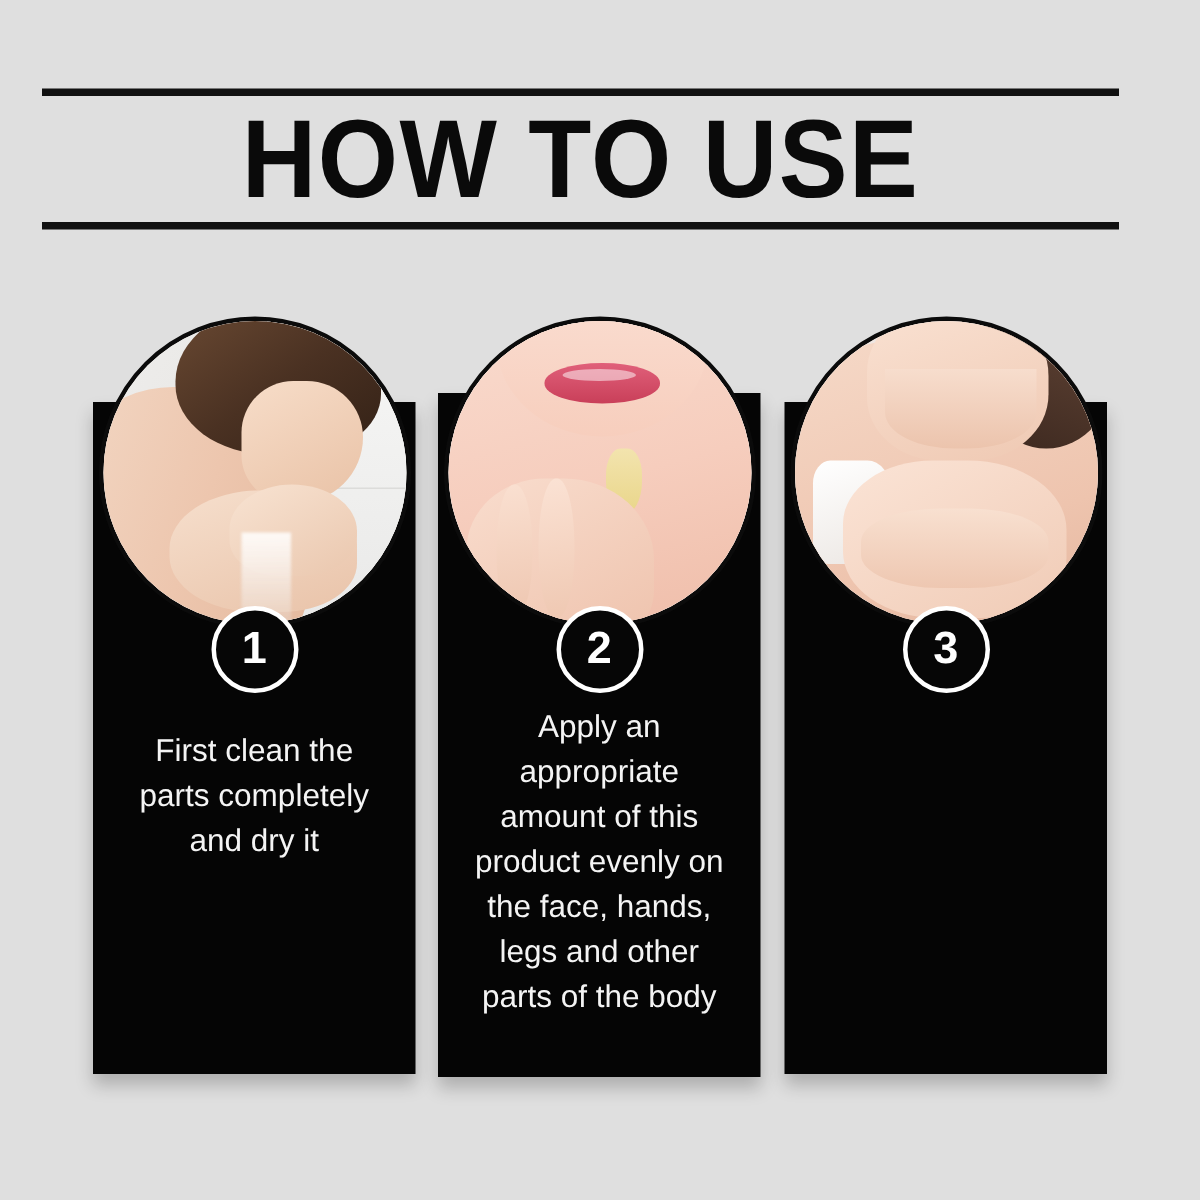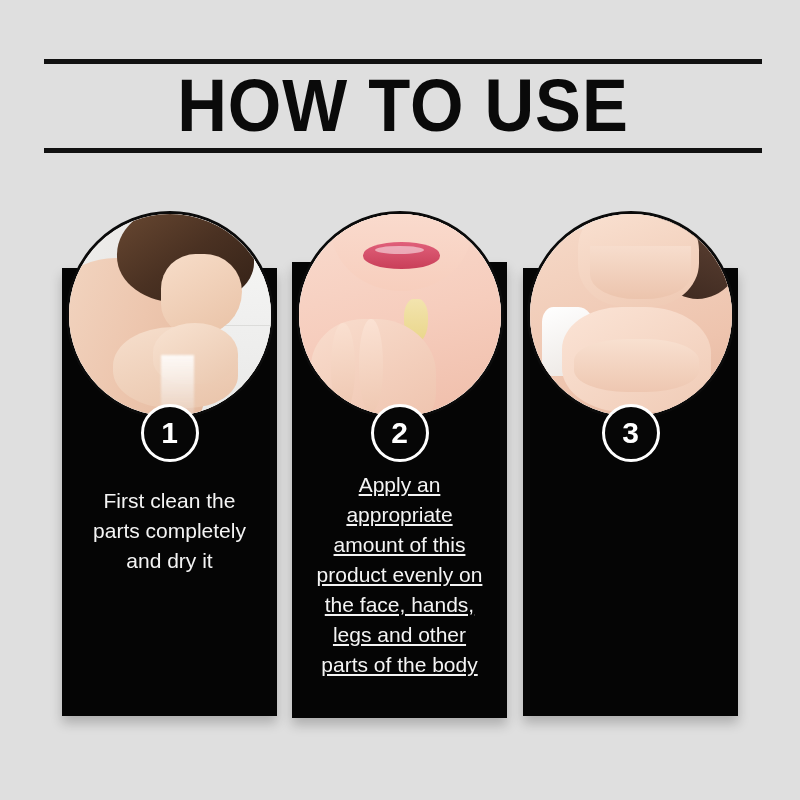--- a/index.html
+++ b/index.html
@@ -19,21 +19,21 @@
     position: absolute;
     inset: 0;
     width: 800px;
     height: 800px;
     background: #dfdfdf;
   }
 
   
   .header {
     position: absolute;
-    left: 44px;
+    left: 28px;
     top: 55px;
     width: 718px;
     height: 105px;
   }
   .rule {
     position: absolute;
     left: 0;
     width: 718px;
     height: 5px;
     background: #111111;
@@ -157,21 +157,21 @@
     left: 8px;
     right: 8px;
     top: 218px;
     color: #f4f4f4;
     font-family: "Liberation Sans", sans-serif;
     font-size: 21px;
     line-height: 30px;
     text-align: center;
     white-space: pre-line;
   }
-  .step-card.s2 .caption { top: 208px; font-size: 21px; line-height: 30px; text-decoration: underline; }
+  .step-card.s2 .caption { top: 208px; font-size: 21px; line-height: 30px; }
 </style>
 </head>
 <body>
 
 <div id="page">
 
   <div class="header">
     <div class="rule rule-top"></div>
     <div class="page-title">HOW TO USE</div>
     <div class="rule rule-bottom"></div>

